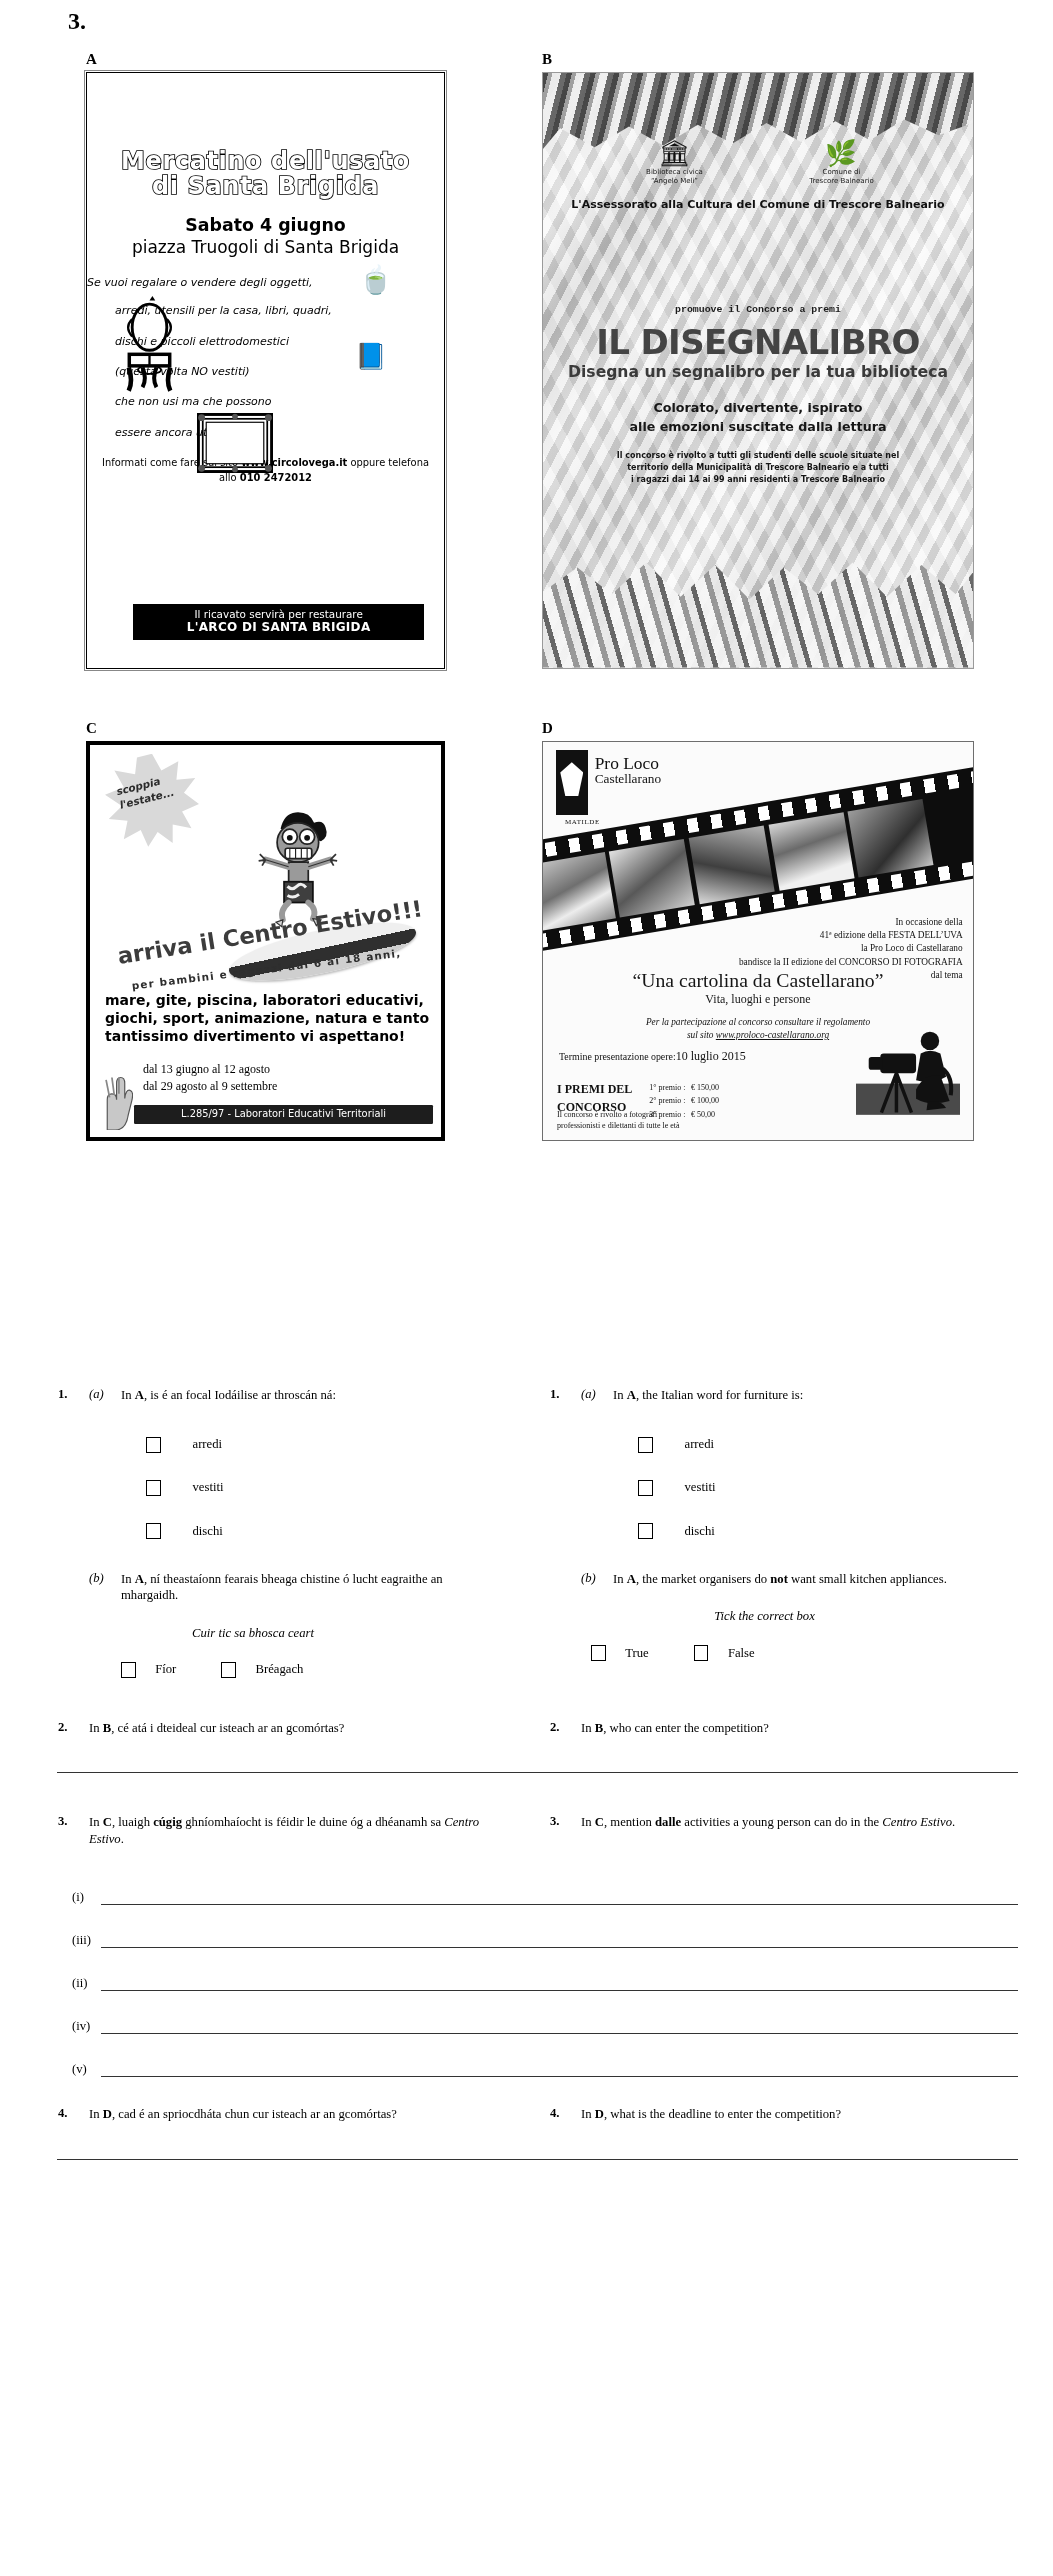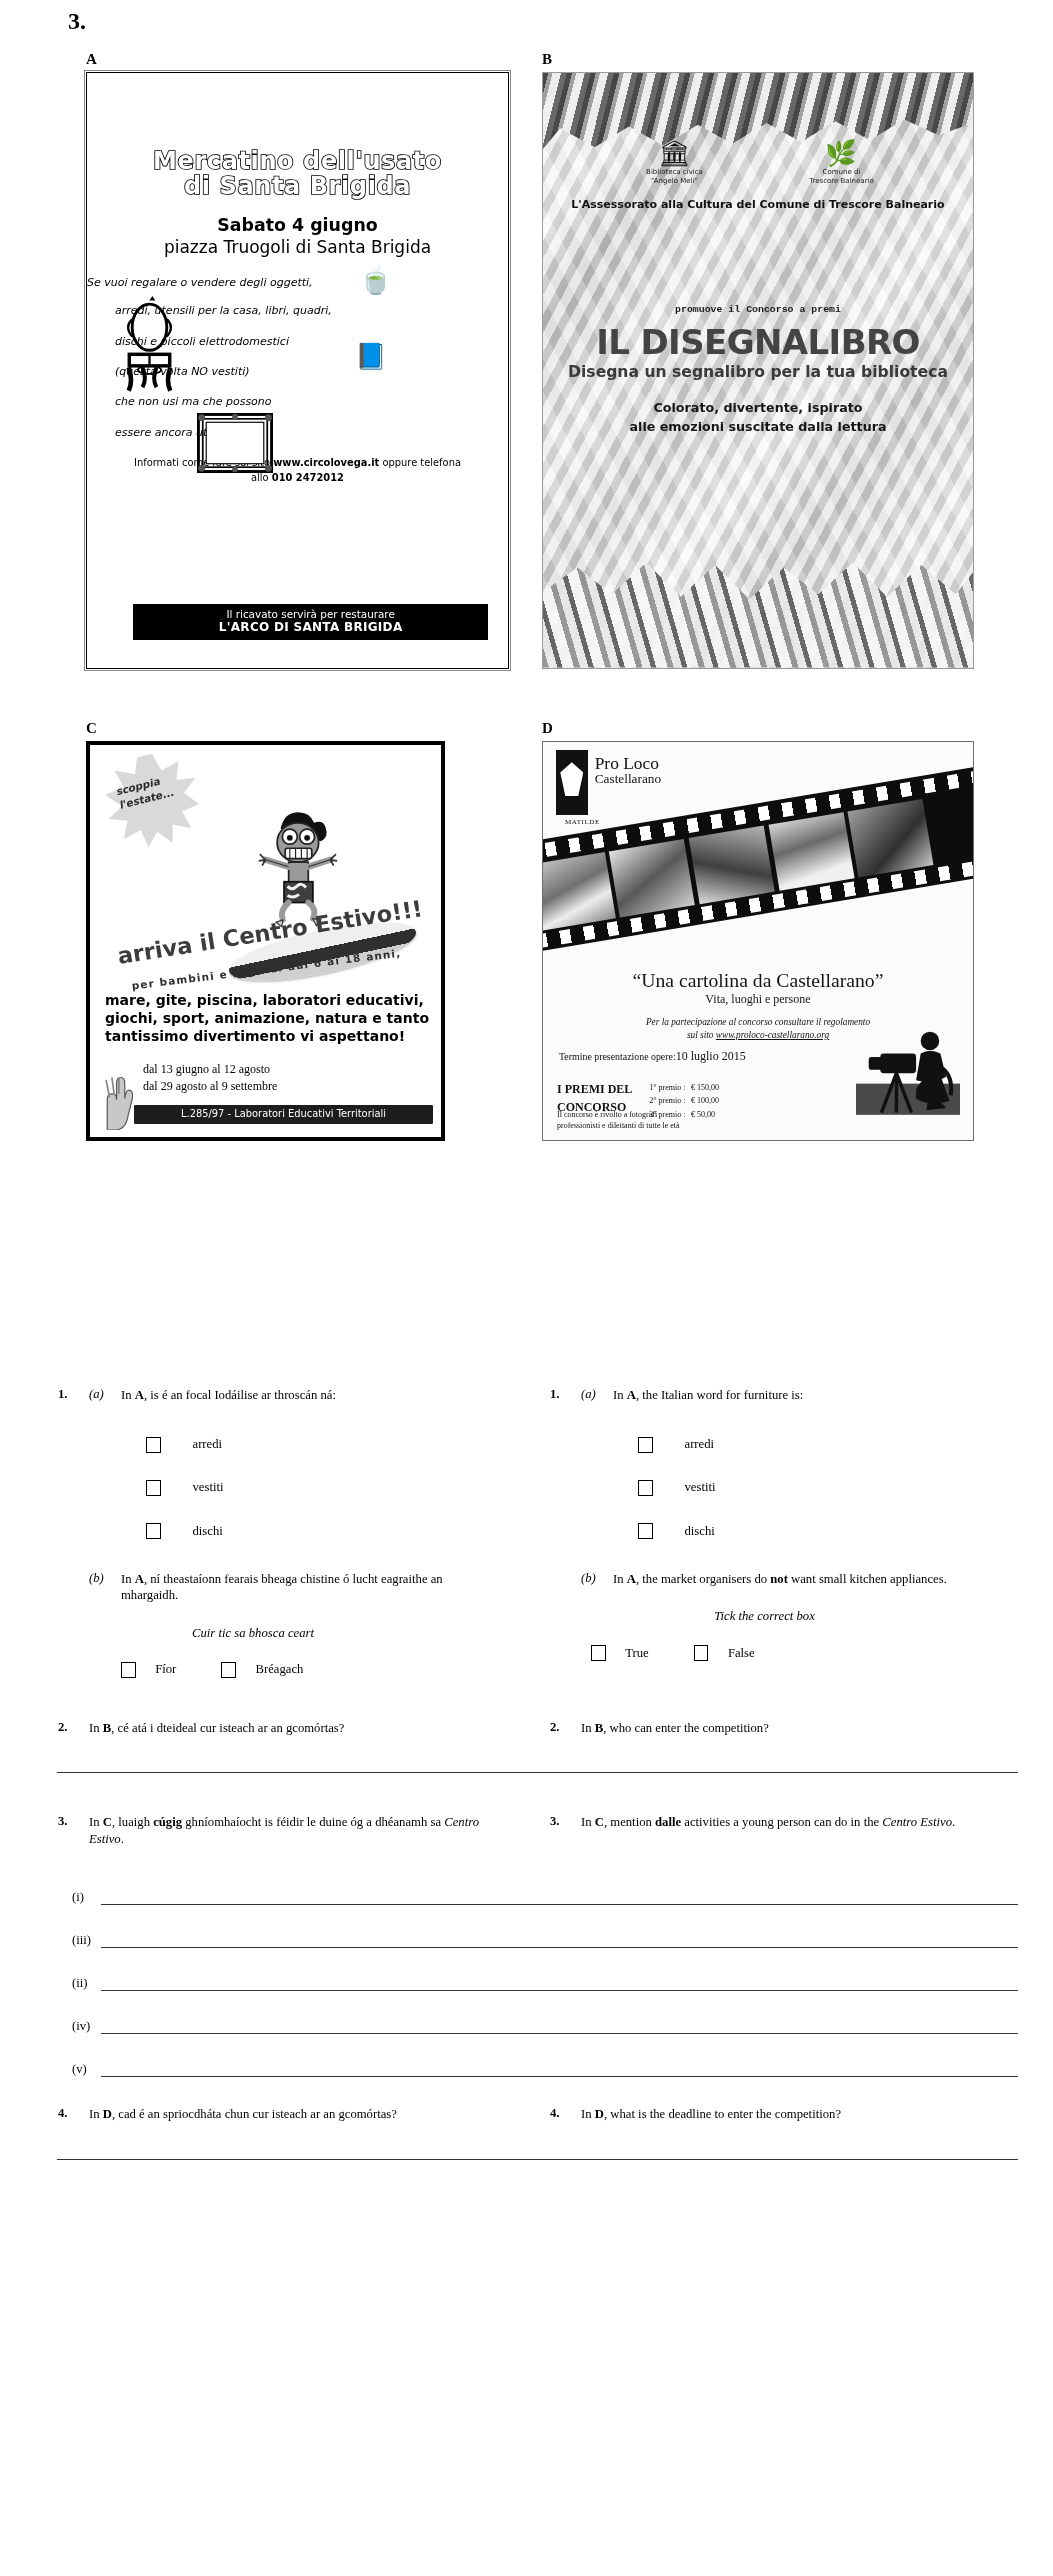--- a/index.html
+++ b/index.html
@@ -22,21 +22,21 @@
   
   .poster-grid { position: absolute; left: 0; top: 51px; width: 1054px; }
   .poster-label {
     font-size: 15px; font-weight: bold; font-family: "Liberation Serif", serif;
     margin-bottom: 3.5px;
   }
 
   
   .posterA-wrap { position: absolute; left: 86px; top: 0px; width: 359px; }
   .posterA {
-    position: relative; width: 423px; height: 597px; background: #fff;
+    position: relative; width: 359px; height: 597px; background: #fff;
     border: 1.2px solid #000; outline: 0.6px solid #888; outline-offset: 1.7px;
     overflow: hidden;
   }
   .pa-title {
     margin-top: 76px; text-align: center;
     font-family: "DejaVu Sans", sans-serif;
     font-size: 24px; font-weight: bold; line-height: 1.08;
     color: #fff;
     -webkit-text-stroke: 1.7px #000;
     paint-order: stroke fill;
@@ -416,20 +416,25 @@
           </div>
         </div>
 
         <div class="pb-org">L'Assessorato alla Cultura del Comune di Trescore Balneario</div>
         <div class="pb-promo">promuove il Concorso a premi</div>
         <div class="pb-main">IL DISEGNALIBRO</div>
         <div class="pb-main2">Disegna un segnalibro per la tua biblioteca</div>
         <div class="pb-tag">
           <div>Colorato, divertente, ispirato</div>
           <div>alle emozioni suscitate dalla lettura</div>
+        </div>
+        <div class="pb-fine">
+          <div>Il concorso è rivolto a tutti gli studenti delle scuole situate nel</div>
+          <div>territorio della Municipalità di Trescore Balneario e a tutti</div>
+          <div>i ragazzi dai 14 ai 99 anni residenti a Trescore Balneario</div>
         </div>
       </div>
     </div>
 
     <div class="posterC-wrap">
       <div class="poster-label">C</div>
       <div class="posterC">
         <div class="pc-burst"></div>
         <div class="pc-burst-txt">
           <div>scoppia</div>
@@ -503,20 +508,27 @@
         </div>
 
         <div class="pd-film">
           <div class="pd-frame-img"></div>
           <div class="pd-frame-img v2"></div>
           <div class="pd-frame-img v3"></div>
           <div class="pd-frame-img v4"></div>
           <div class="pd-frame-img v5"></div>
         </div>
 
+        <div class="pd-body">
+          <div>In occasione della</div>
+          <div>41ª edizione della FESTA DELL’UVA</div>
+          <div>la Pro Loco di Castellarano</div>
+          <div>bandisce la II edizione del CONCORSO DI FOTOGRAFIA</div>
+          <div>dal tema</div>
+        </div>
 
         <div class="pd-title">“Una cartolina da Castellarano”</div>
         <div class="pd-subtitle">Vita, luoghi e persone</div>
 
         <div class="pd-rules">
           <div>Per la partecipazione al concorso consultare il regolamento</div>
           <div><span>sul sito </span><u>www.proloco-castellarano.org</u></div>
         </div>
 
         <div class="pd-deadline">

